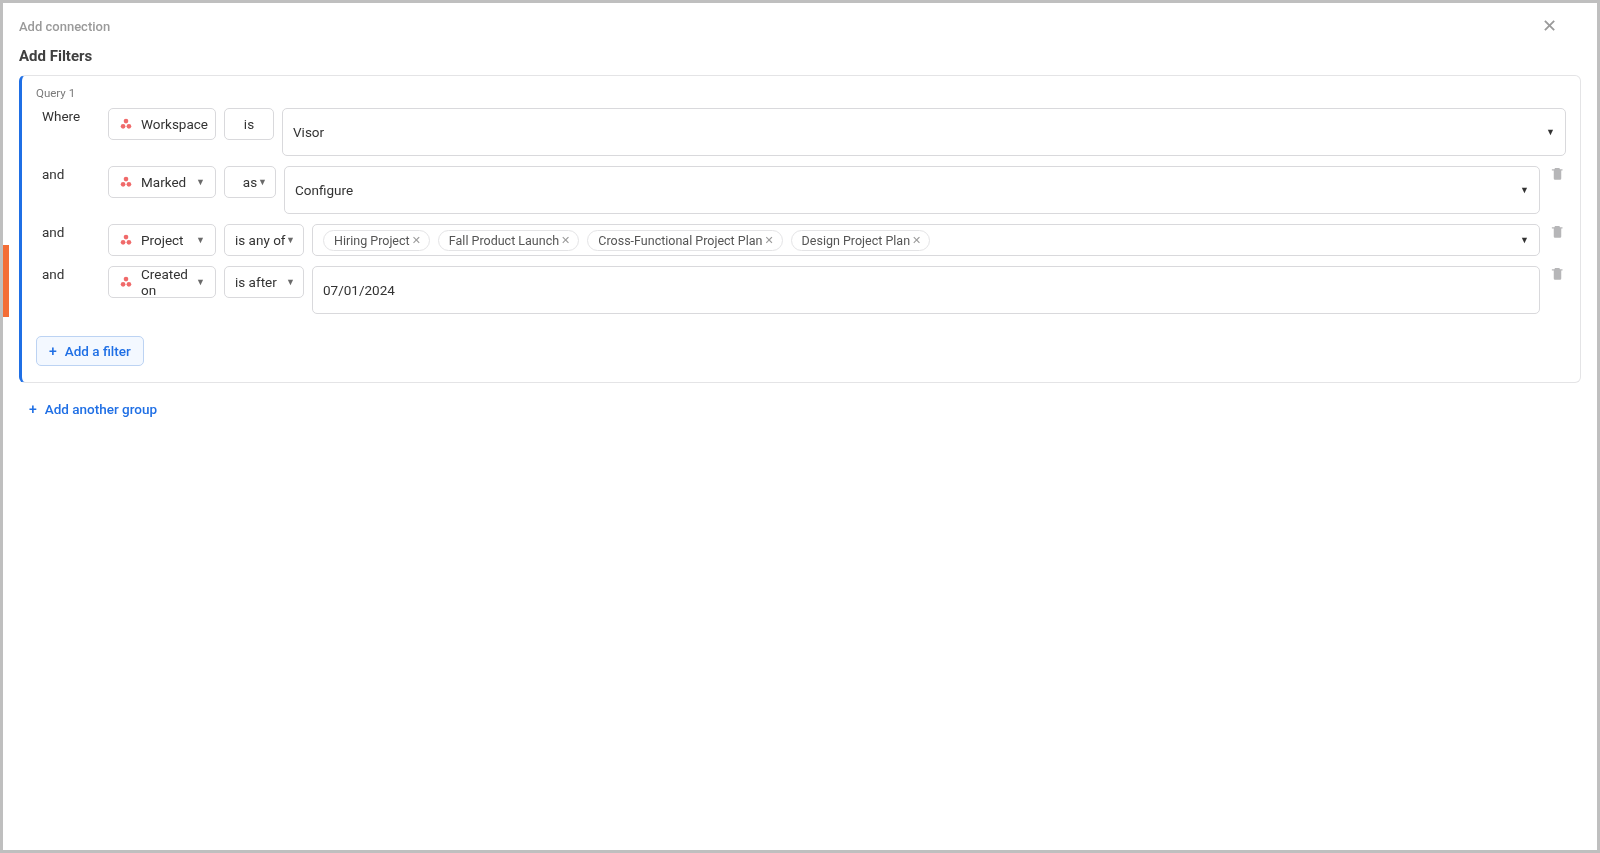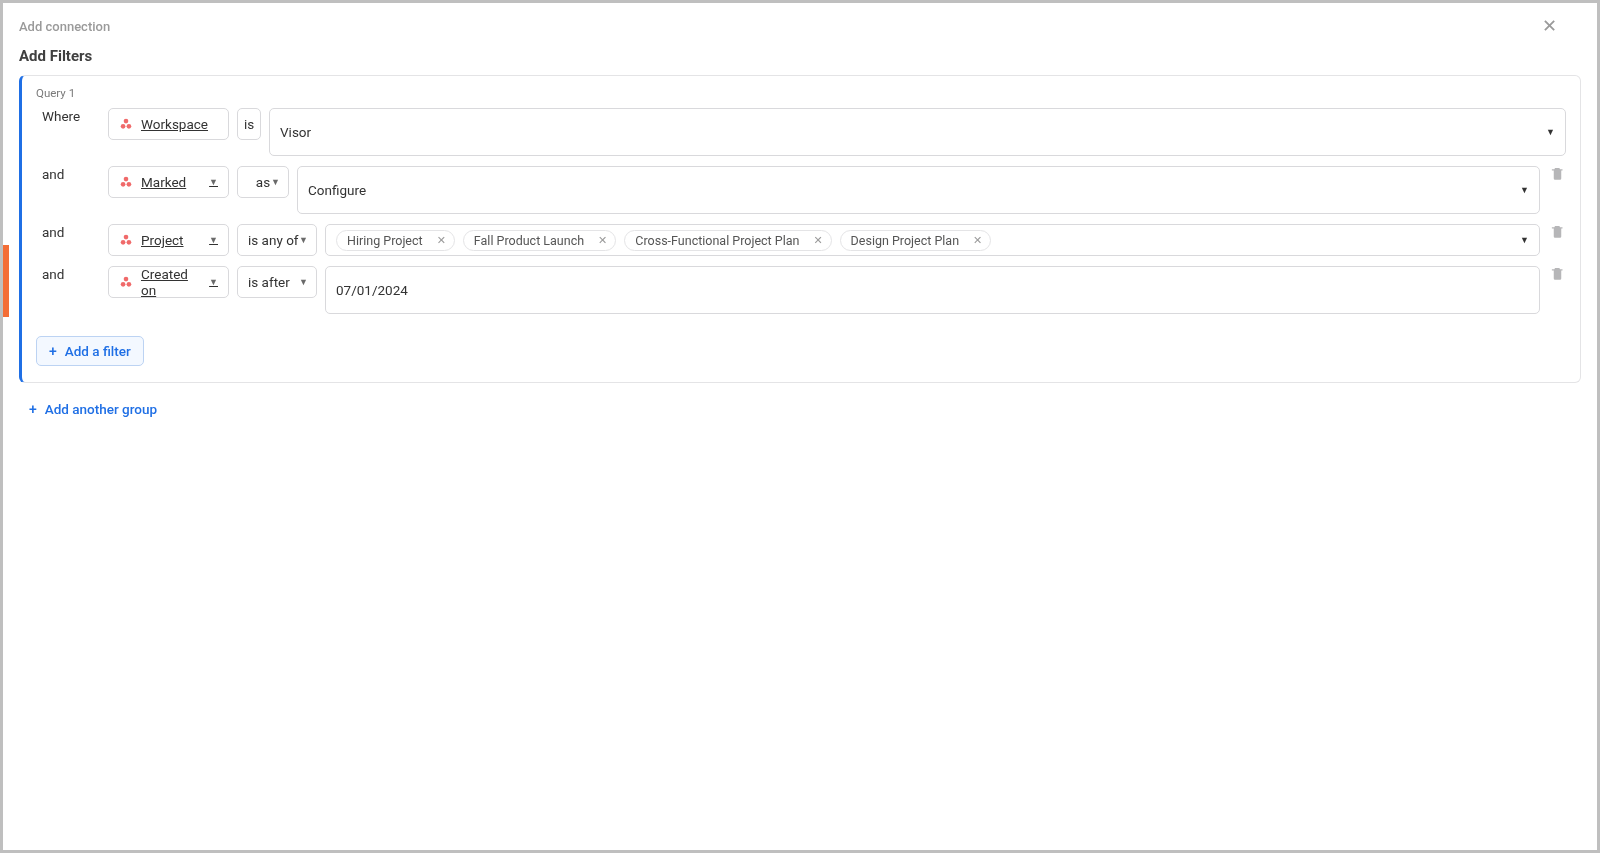--- a/index.html
+++ b/index.html
@@ -38,44 +38,44 @@
   .conj { width:64px; font-size:13.5px; color:#333; padding-left:6px; }
 
   .pill {
     display:flex; align-items:center; gap:8px;
     border:1px solid #d9d9dc; border-radius:5px;
     background:#fff; height:32px; padding:0 10px;
     font-size:13.5px; color:#333;
   }
   .pill.dropdown { cursor:pointer; }
   .pill .caret { margin-left:auto; font-size:9px; color:#6a6a6a; }
-  .pill.fixedw-field { width:121px;text-decoration:underline; }
+  .pill.fixedw-field { width:108px; }
   .pill.fixedw-op-sm { width:52px; justify-content:center; position:relative; }
   .pill.fixedw-op-sm .caret { position:absolute; right:8px; }
   .pill.fixedw-op-md { width:80px; position:relative; }
   .pill.fixedw-op-md .txt { }
   .pill.fixedw-op-md .caret { position:absolute; right:8px; }
-  .pill.is-fixed { width:24px; justify-content:center; }
+  .pill.is-fixed { width:50px; justify-content:center; }
 
   .value-box {
     flex:1; display:flex; align-items:center;
     border:1px solid #d9d9dc; border-radius:5px; background:#fff;
     height:48px; padding:0 10px; font-size:13.5px; color:#333;
     position:relative; cursor:pointer;
   }
   .value-box .caret { position:absolute; right:10px; font-size:9px; color:#333; }
 
   .chips-box {
     flex:1; display:flex; align-items:center; gap:8px;
     border:1px solid #d9d9dc; border-radius:5px; background:#fff;
     min-height:32px; padding:3px 10px; position:relative; cursor:pointer;
   }
   .chips-box .caret { position:absolute; right:10px; font-size:9px; color:#333; }
   .chip {
-    display:inline-flex; align-items:center; gap:14px;
+    display:inline-flex; align-items:center; gap:2px;
     border:1px solid #e4e4e6; border-radius:14px; padding:2px 8px 2px 10px;
     font-size:12.5px; color:#555; background:#fff;
   }
   .chip .x { font-size:11px; color:#9a9a9a; cursor:pointer; }
 
   .trash { width:18px; text-align:center; color:#b6b6b8; cursor:pointer; }
 
   .asana-icon { width:14px; height:14px; flex:0 0 14px; display:inline-block; }
 
   .add-filter-btn {

